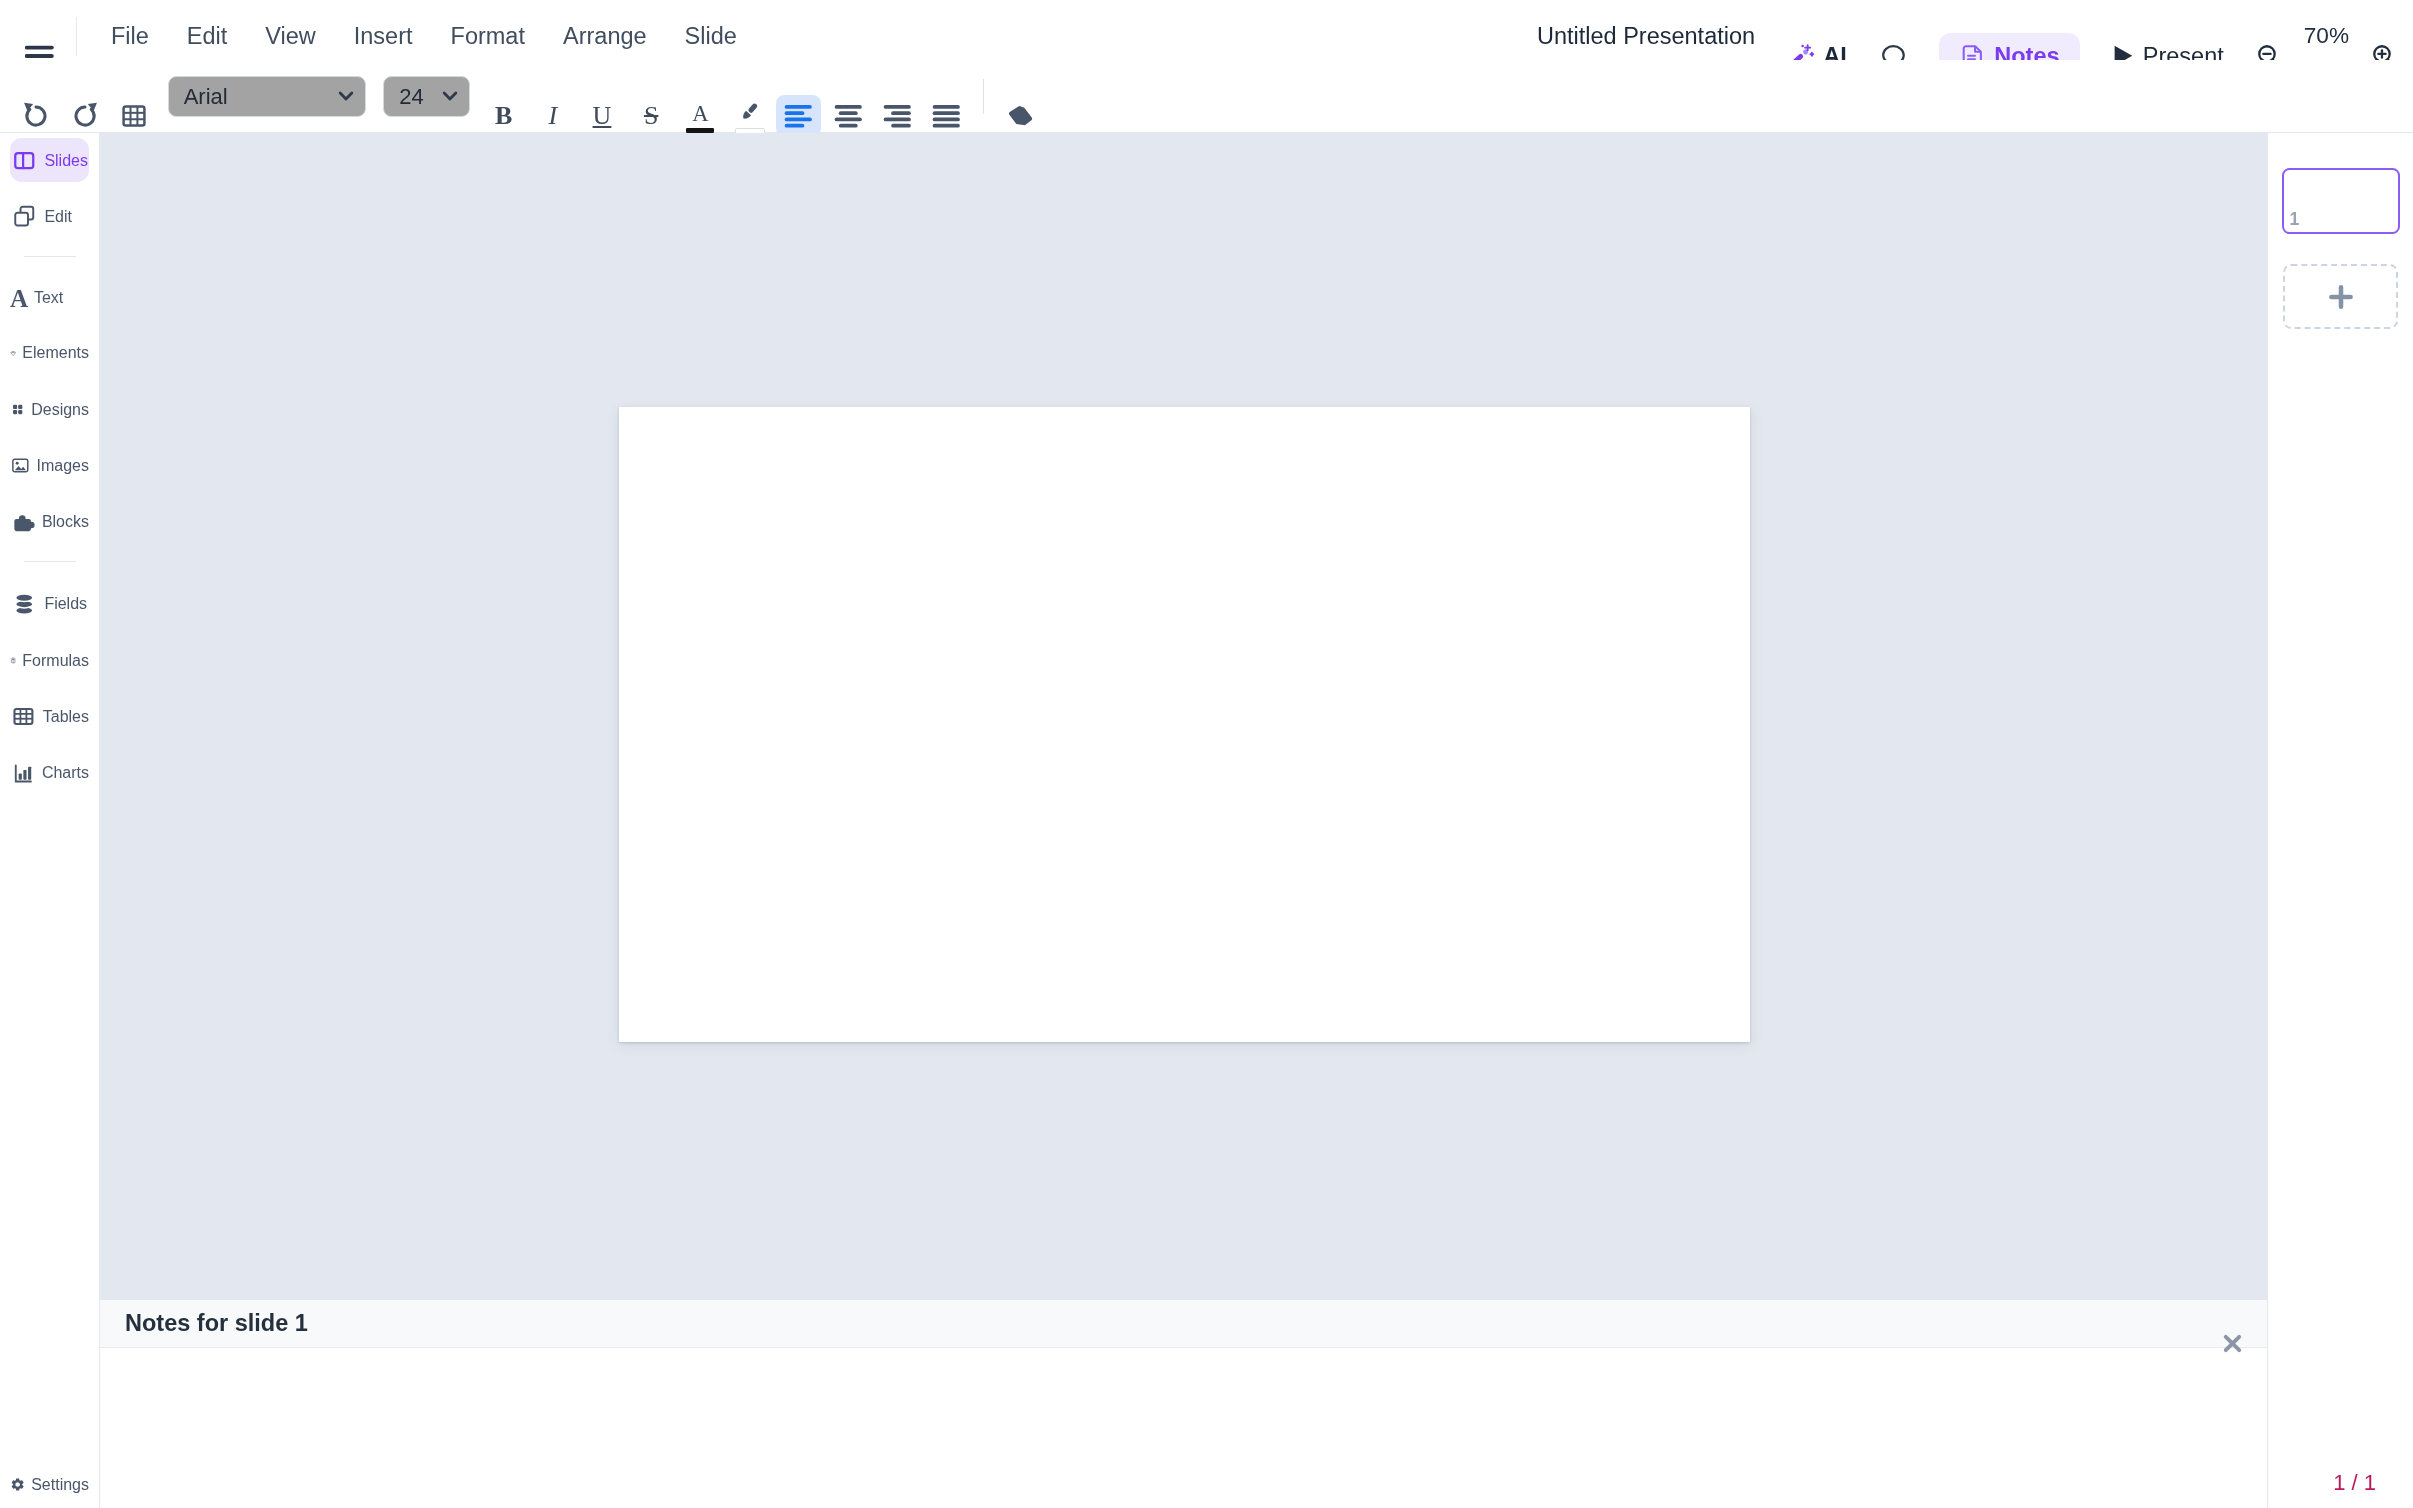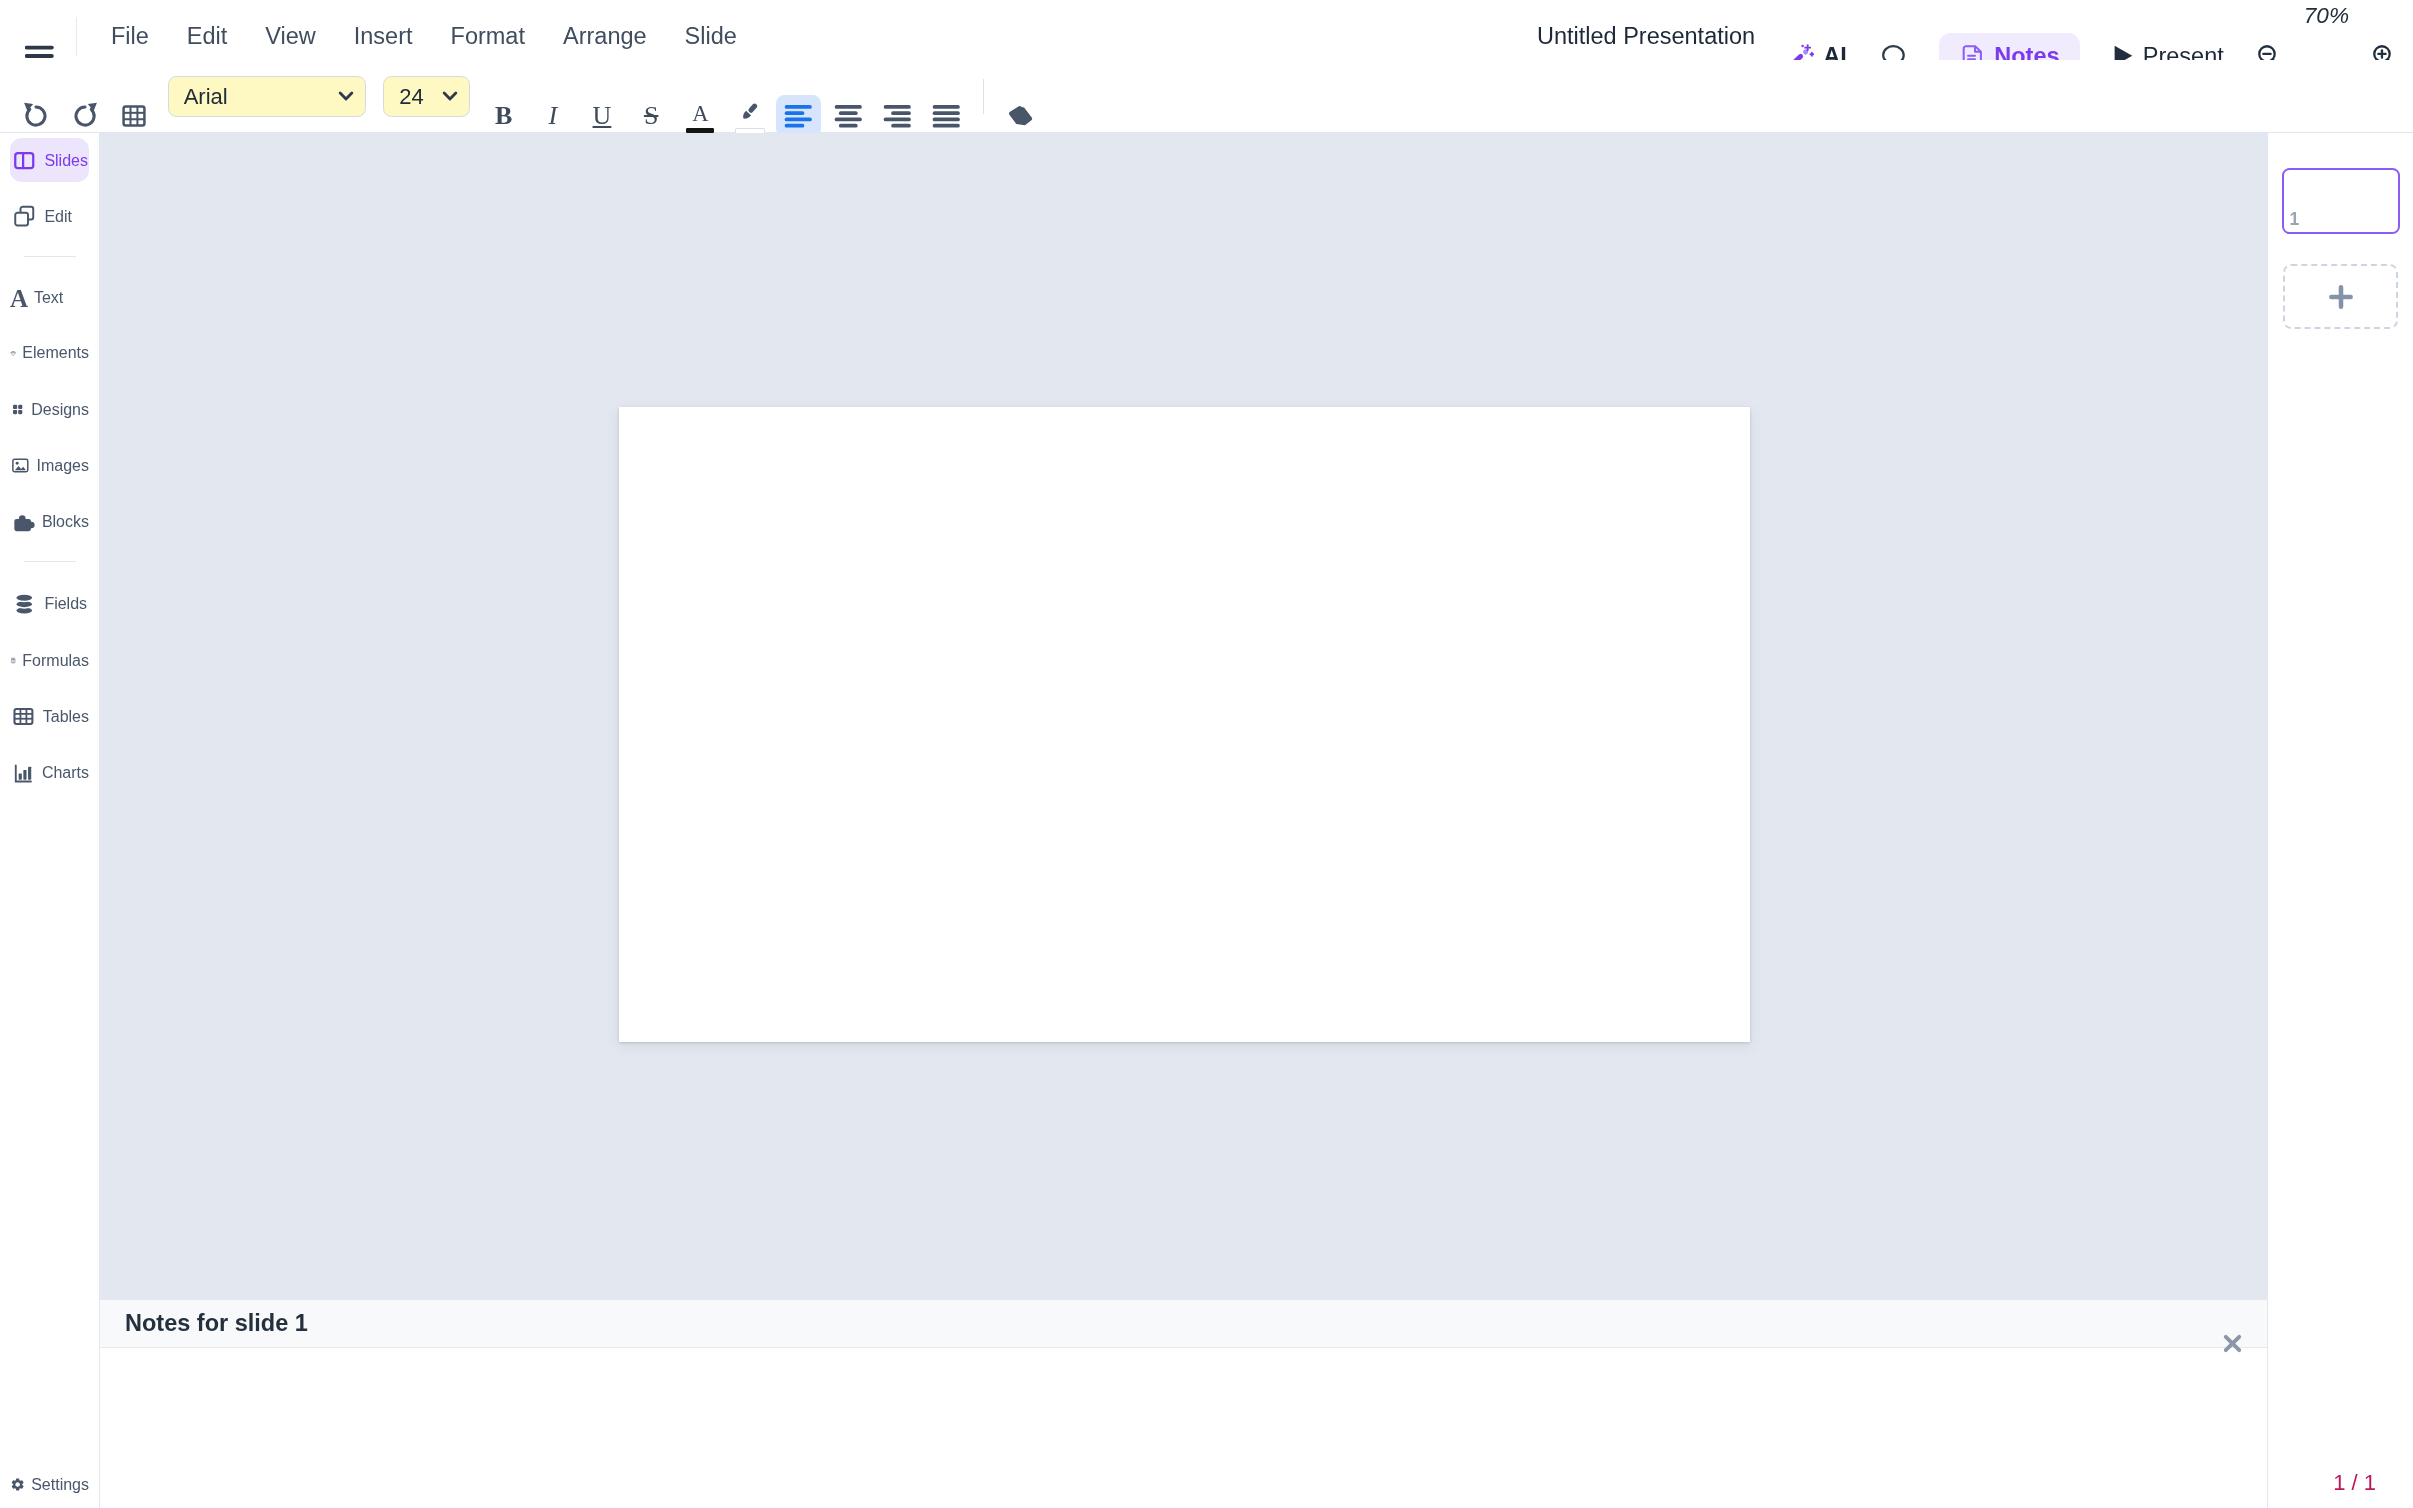--- a/index.html
+++ b/index.html
@@ -13,31 +13,31 @@
   .hamburger { width:50px; height:60px; display:flex; align-items:center; justify-content:center; color:#2c3848; margin-left:8.4px; }
   .menu-divider { width:0.8px; height:39px; background:#e6eaef; margin:0 15px 0 11.7px; }
   .menu-item { font-size:23.5px; color:#404d5e; height:60px; line-height:60px; padding:0 19px; }
   .mb-right { margin-left:auto; display:flex; align-items:center; gap:32px; padding-right:22px; }
   .doc-title { font-size:23.5px; color:#1d2838; font-weight:500; }
   .mb-btn { display:flex; align-items:center; gap:9.2px; font-size:23.5px; color:#1d2838; }
   .ai-label { font-weight:600; color:#1d2838; }
   .notes-pill { display:flex; align-items:center; gap:10px; background:#f1ecfd; border-radius:11.7px;
                 height:47px; padding:0 20px; color:#7c3aed; font-size:23.5px; font-weight:600; }
   .present-label { font-weight:500; }
-  .zoom-group { display:flex; gap:22px;font-style:italic; }
+  .zoom-group { display:flex; align-items:center; gap:22px; }
   .zoom-level { font-size:22.6px; color:#222e3e; }
 
   
   .toolbar { position:absolute; top:60px; left:0; width:2413px; height:72px; background:#fff;
              border-bottom:0.8px solid #e2e7ed; display:flex; align-items:center; padding-left:13.4px; gap:4.2px; }
   .tb-btn { width:45px; height:42px; border-radius:8.4px; display:flex; align-items:center;
             justify-content:center; color:#49566a; }
   .tb-btn.active { background:#d6e5fc; color:#1a73e8; }
   .select-wrap { position:relative; height:39px; border:1.7px solid #d5dae1; border-radius:8.4px;
-                 background:#fef9c3; display:flex; align-items:center; margin:0 6.7px; }
+                 background:#a3a3a3; display:flex; align-items:center; margin:0 6.7px; }
   .w-font { width:196px; } .w-size { width:85px; }
   .tb-select { appearance:none; -webkit-appearance:none; border:none; background:transparent;
                width:100%; height:100%; font-size:22px; color:#222b38; padding:0 37px 0 15px;
                font-family:"Liberation Sans",sans-serif; outline:none; }
   .chev { position:absolute; right:11px; pointer-events:none; color:#30394a; }
   .serif { font-family:"Liberation Serif", serif; font-size:26px; color:#3f4a5a; line-height:1; }
   .b { font-weight:700; } .i { font-style:italic; } .u { text-decoration:underline; }
   .s { text-decoration:line-through; }
   .color-btn { flex-direction:column; gap:3.4px; padding-top:3.4px; }
   .color-bar { width:28px; height:5px; border-radius:1.3px; }

